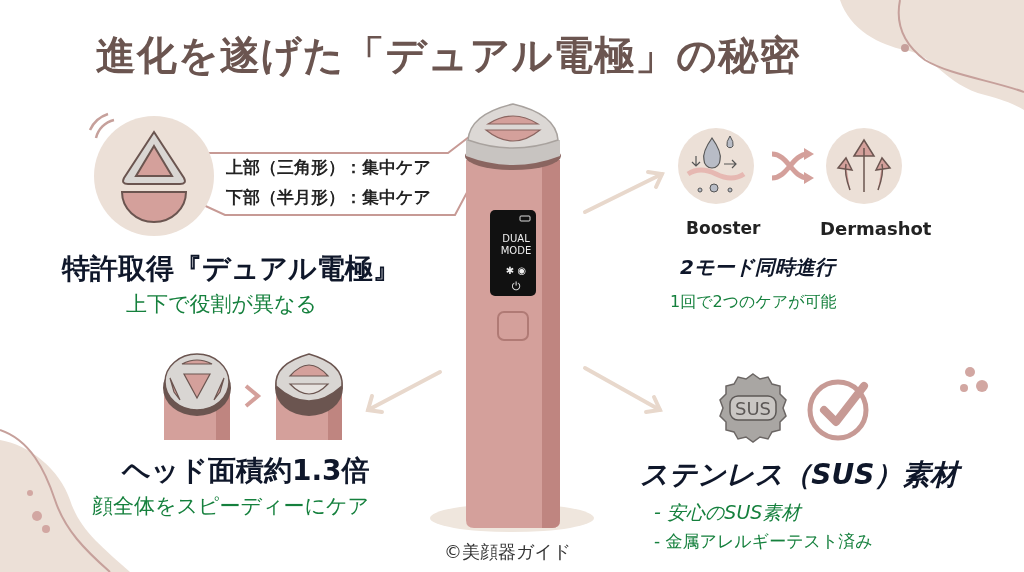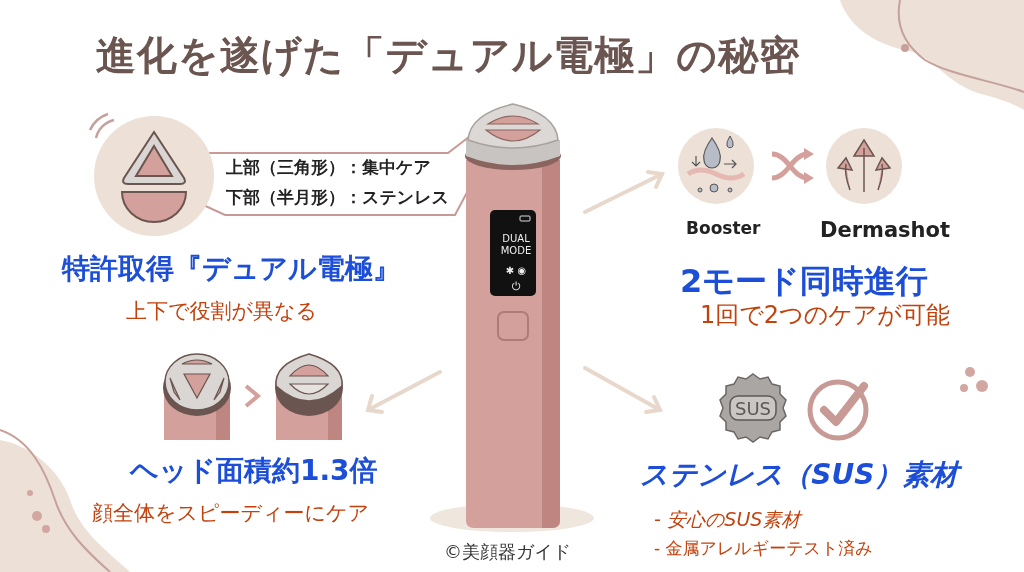--- a/index.html
+++ b/index.html
@@ -3,22 +3,22 @@
 <meta charset="utf-8">
 <style>
   * { box-sizing: border-box; margin: 0; padding: 0; }
   html, body { width: 1024px; height: 572px; overflow: hidden; background: #ffffff; }
   body { position: relative; font-family: "DejaVu Sans", "Liberation Sans", sans-serif; color: #1a1a1a; }
   .abs { position: absolute; }
   .title {
     position: absolute; left: 16px; top: 28px; width: 864px; text-align: center;
     font-size: 40px; font-weight: bold; color: #6b5550; letter-spacing: 1px;
   }
-  .heading { position: absolute; font-weight: bold; color: #1d4ed8; white-space: nowrap; }
-  .sub { position: absolute; color: #c2410c; white-space: nowrap; margin-top: 7px; }
+  .heading { position: absolute; font-weight: bold; color: #0f172a; white-space: nowrap; }
+  .sub { position: absolute; color: #15803d; white-space: nowrap; }
   .label { position: absolute; font-weight: bold; color: #222; white-space: nowrap; font-size: 17px; }
   .copyright { position: absolute; left: 444px; top: 540px; font-size: 18px; color: #333; white-space: nowrap; }
   svg { position: absolute; overflow: visible; }
 </style>
 </head>
 <body>
 
 <svg width="1024" height="572" style="left:0;top:0;">
   <path d="M840,0 C850,30 880,45 905,50 C935,55 945,85 985,95 C1005,100 1015,105 1024,110 L1024,0 Z" fill="#ece0d7"></path>
   <path d="M900,0 C895,25 905,45 925,60 C950,75 990,80 1024,92" fill="none" stroke="#c6a09b" stroke-width="2"></path>
@@ -55,21 +55,21 @@
 
 <svg width="130" height="130" style="left:86px;top:108px;">
   <path d="M4,22 A30,30 0 0 1 22,6" stroke="#c6a09b" stroke-width="2.5" fill="none"></path>
   <path d="M10,30 A24,24 0 0 1 28,12" stroke="#c6a09b" stroke-width="2.5" fill="none"></path>
   <circle cx="68" cy="68" r="60" fill="#ece0d7"></circle>
   <path d="M68,24 L98,70 Q101,76 94,76 L42,76 Q35,76 38,70 Z" fill="#d9d6d3" stroke="#6b5550" stroke-width="2"></path>
   <path d="M68,38 L86,68 L50,68 Z" fill="#d4a09b" stroke="#6b5550" stroke-width="2"></path>
   <path d="M36,84 L100,84 A32,30 0 0 1 36,84 Z" fill="#d4a09b" stroke="#6b5550" stroke-width="2"></path>
 </svg>
 <div class="label" style="left:226px;top:116px;margin-top:40px;">上部（三角形）：集中ケア</div>
-<div class="label" style="left:226px;top:186px;">下部（半月形）：ステンレス</div>
+<div class="label" style="left:226px;top:186px;">下部（半月形）：集中ケア</div>
 <div class="heading" style="left:62px;top:250px;font-size:28px;">特許取得『デュアル電極』</div>
 <div class="sub" style="left:126px;top:290px;font-size:21px;">上下で役割が異なる</div>
 
 <svg width="130" height="440" style="left:448px;top:100px;">
 
   <path d="M18,60 L18,420 Q18,428 26,428 L104,428 Q112,428 112,420 L112,60 Z" fill="#d4a09b"></path>
   <path d="M94,60 L112,60 L112,420 Q112,428 104,428 L94,428 Z" fill="#bf8580"></path>
 
   <ellipse cx="65" cy="56" rx="48" ry="14" fill="#8a6560"></ellipse>
   <path d="M18,40 L112,40 L112,56 Q65,74 18,56 Z" fill="#c8c4c1"></path>
@@ -106,23 +106,23 @@
   <path d="M4,32 C20,32 24,8 40,8" stroke="#d4a09b" stroke-width="5" fill="none"></path>
   <path d="M36,2 L46,8 L36,14 Z M36,26 L46,32 L36,38 Z" fill="#d4a09b"></path>
 </svg>
 <svg width="80" height="80" style="left:824px;top:126px;">
   <circle cx="40" cy="40" r="38" fill="#ece0d7"></circle>
   <path d="M40,66 L40,22 M30,30 L40,14 L50,30 Z" stroke="#6b5550" stroke-width="1.5" fill="#d4a09b"></path>
   <path d="M26,64 Q20,48 22,38 M14,42 L22,32 L28,44 Z" stroke="#6b5550" stroke-width="1.5" fill="#d4a09b"></path>
   <path d="M54,64 Q60,48 58,38 M52,44 L58,32 L66,42 Z" stroke="#6b5550" stroke-width="1.5" fill="#d4a09b"></path>
 </svg>
 <div class="abs" style="left:686px;top:218px;font-size:17px;font-weight:bold;color:#222;">Booster</div>
-<div class="abs" style="left:820px;top:218px;font-size:21px;font-weight:bold;color:#222;text-align:right;">Dermashot</div>
-<div class="heading" style="left:680px;top:260px;font-size:32px;">2モード同時進行</div>
-<div class="sub" style="left:700px;top:292px;font-size:24px;">1回で2つのケアが可能</div>
+<div class="abs" style="left:820px;top:218px;font-size:18px;font-weight:bold;color:#222;text-align:right;">Dermashot</div>
+<div class="heading" style="left:680px;top:254px;font-size:20px;font-style:italic;">2モード同時進行</div>
+<div class="sub" style="left:670px;top:292px;font-size:16px;">1回で2つのケアが可能</div>
 
 <svg width="200" height="90" style="left:158px;top:352px;">
   <g>
     <rect x="6" y="38" width="66" height="50" fill="#d4a09b"></rect>
     <rect x="58" y="38" width="14" height="50" fill="#bf8580"></rect>
     <ellipse cx="39" cy="36" rx="34" ry="28" fill="#6b5550"></ellipse>
     <ellipse cx="39" cy="30" rx="32" ry="28" fill="#d9d6d3" stroke="#6b5550" stroke-width="1.5"></ellipse>
     <path d="M24,12 Q39,4 54,12 Z" fill="#d4a09b" stroke="#6b5550" stroke-width="1.2"></path>
     <path d="M26,22 L52,22 L39,46 Z" fill="#d4a09b" stroke="#6b5550" stroke-width="1.2"></path>
     <path d="M12,26 L22,48 L16,40 Z M66,26 L56,48 L62,40 Z" fill="#d4a09b" stroke="#6b5550" stroke-width="1.2"></path>
@@ -130,21 +130,21 @@
   <path d="M88,34 L100,44 L88,54" stroke="#d4a09b" stroke-width="4" fill="none"></path>
   <g transform="translate(112,0)">
     <rect x="6" y="38" width="66" height="50" fill="#d4a09b"></rect>
     <rect x="58" y="38" width="14" height="50" fill="#bf8580"></rect>
     <ellipse cx="39" cy="36" rx="34" ry="28" fill="#6b5550"></ellipse>
     <path d="M39,2 Q74,12 72,34 Q39,64 6,34 Q4,12 39,2 Z" fill="#d9d6d3" stroke="#6b5550" stroke-width="1.5"></path>
     <path d="M20,24 Q39,2 58,24 Z" fill="#d4a09b" stroke="#6b5550" stroke-width="1.2"></path>
     <path d="M20,32 L58,32 Q39,52 20,32 Z" fill="#e6e2df" stroke="#6b5550" stroke-width="1.2"></path>
   </g>
 </svg>
-<div class="heading" style="left:122px;top:452px;font-size:28px;margin-left:8px;">ヘッド面積約1.3倍</div>
+<div class="heading" style="left:122px;top:452px;font-size:28px;">ヘッド面積約1.3倍</div>
 <div class="sub" style="left:92px;top:492px;font-size:21px;">顔全体をスピーディーにケア</div>
 
 <svg width="74" height="74" style="left:716px;top:372px;">
   <path d="M37,2 L44,7 L52,5 L56,12 L64,14 L64,22 L70,28 L67,36 L70,44 L64,50 L64,58 L56,60 L52,67 L44,65 L37,70 L30,65 L22,67 L18,60 L10,58 L10,50 L4,44 L7,36 L4,28 L10,22 L10,14 L18,12 L22,5 L30,7 Z" fill="#a9a6a3" stroke="#6b6664" stroke-width="1.5"></path>
   <rect x="14" y="24" width="46" height="24" rx="8" fill="#c9c6c3" stroke="#5c5856" stroke-width="1.5"></rect>
 </svg>
 <div class="abs" style="left:716px;top:398px;width:74px;text-align:center;font-size:18px;font-weight:normal;color:#5c5856;">SUS</div>
 <svg width="70" height="70" style="left:806px;top:374px;">
   <circle cx="32" cy="36" r="28" fill="none" stroke="#c79a95" stroke-width="5"></circle>
   <path d="M18,36 L30,48 L58,12" fill="none" stroke="#c79a95" stroke-width="8" stroke-linecap="round" stroke-linejoin="round"></path>

